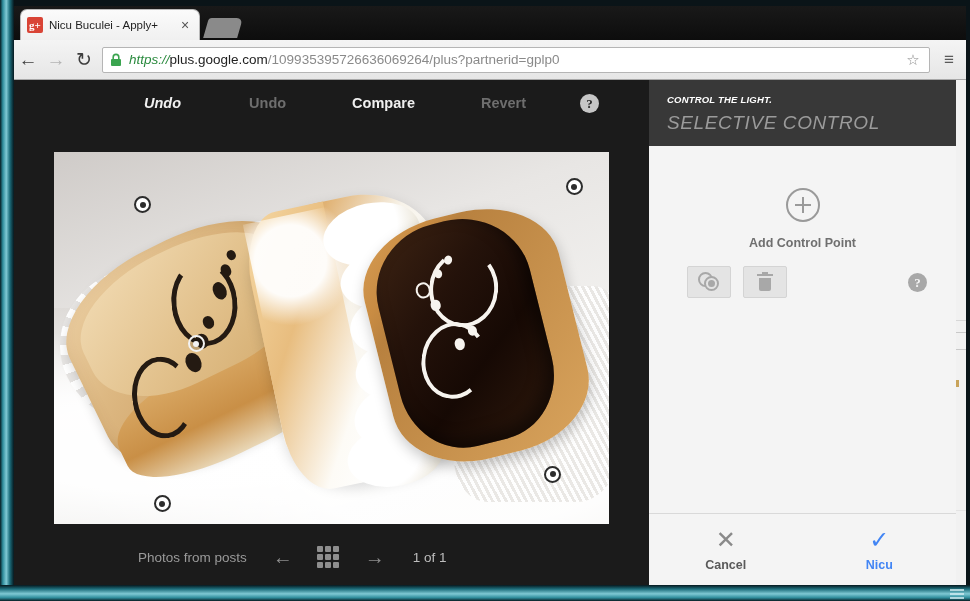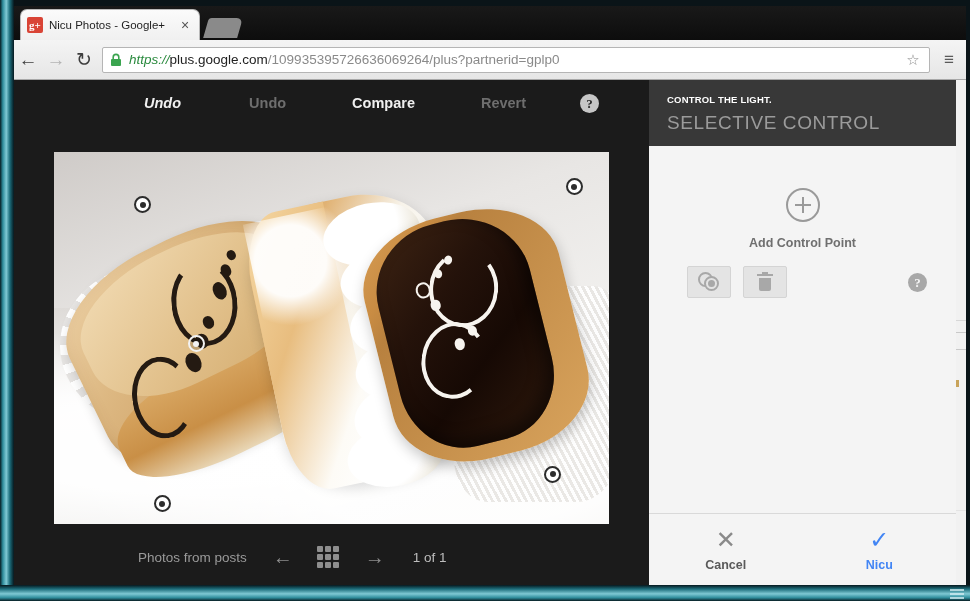--- a/index.html
+++ b/index.html
@@ -266,21 +266,21 @@
   }
   #grid-icon span { background: #8e8e8e; border-radius: 1px; }
   #nav-count { margin-left: 26px; font-size: 13.5px; color: #bdbdbd; }
 
   
   #panel {
     position: absolute; left: 637px; top: 0; width: 307px; height: 505px;
     background: #f4f4f4; display: flex; flex-direction: column;
   }
   #panel-head {
-    height: 66px; background: #383838; padding: 14px 0 0 18px;
+    height: 66px; background: #383838; padding: 14px 0 0 18px; font-style: italic;
   }
   #panel-kicker {
     font-size: 9.5px; font-weight: bold; color: #ffffff; letter-spacing: .2px;
   }
   #panel-title {
     font-size: 19px; color: #9b9b9b; letter-spacing: .6px; margin-top: 7px;
   }
   #panel-body { flex: 1; position: relative; }
 
   #add-cp {
@@ -352,21 +352,21 @@
 </head>
 <body>
 
 <div id="window-frame">
 
   <div id="browser">
 
     <div id="tabstrip">
       <div id="tab">
         <div id="tab-favicon">g+</div>
-        <div id="tab-title">Nicu Photos - Google+</div>
+        <div id="tab-title">Nicu Buculei - Apply+</div>
         <div id="tab-close">×</div>
       </div>
       <div id="new-tab"></div>
     </div>
 
     <div id="toolbar">
       <div class="nav-btn">←</div>
       <div class="nav-btn disabled">→</div>
       <div class="nav-btn">↻</div>
 

